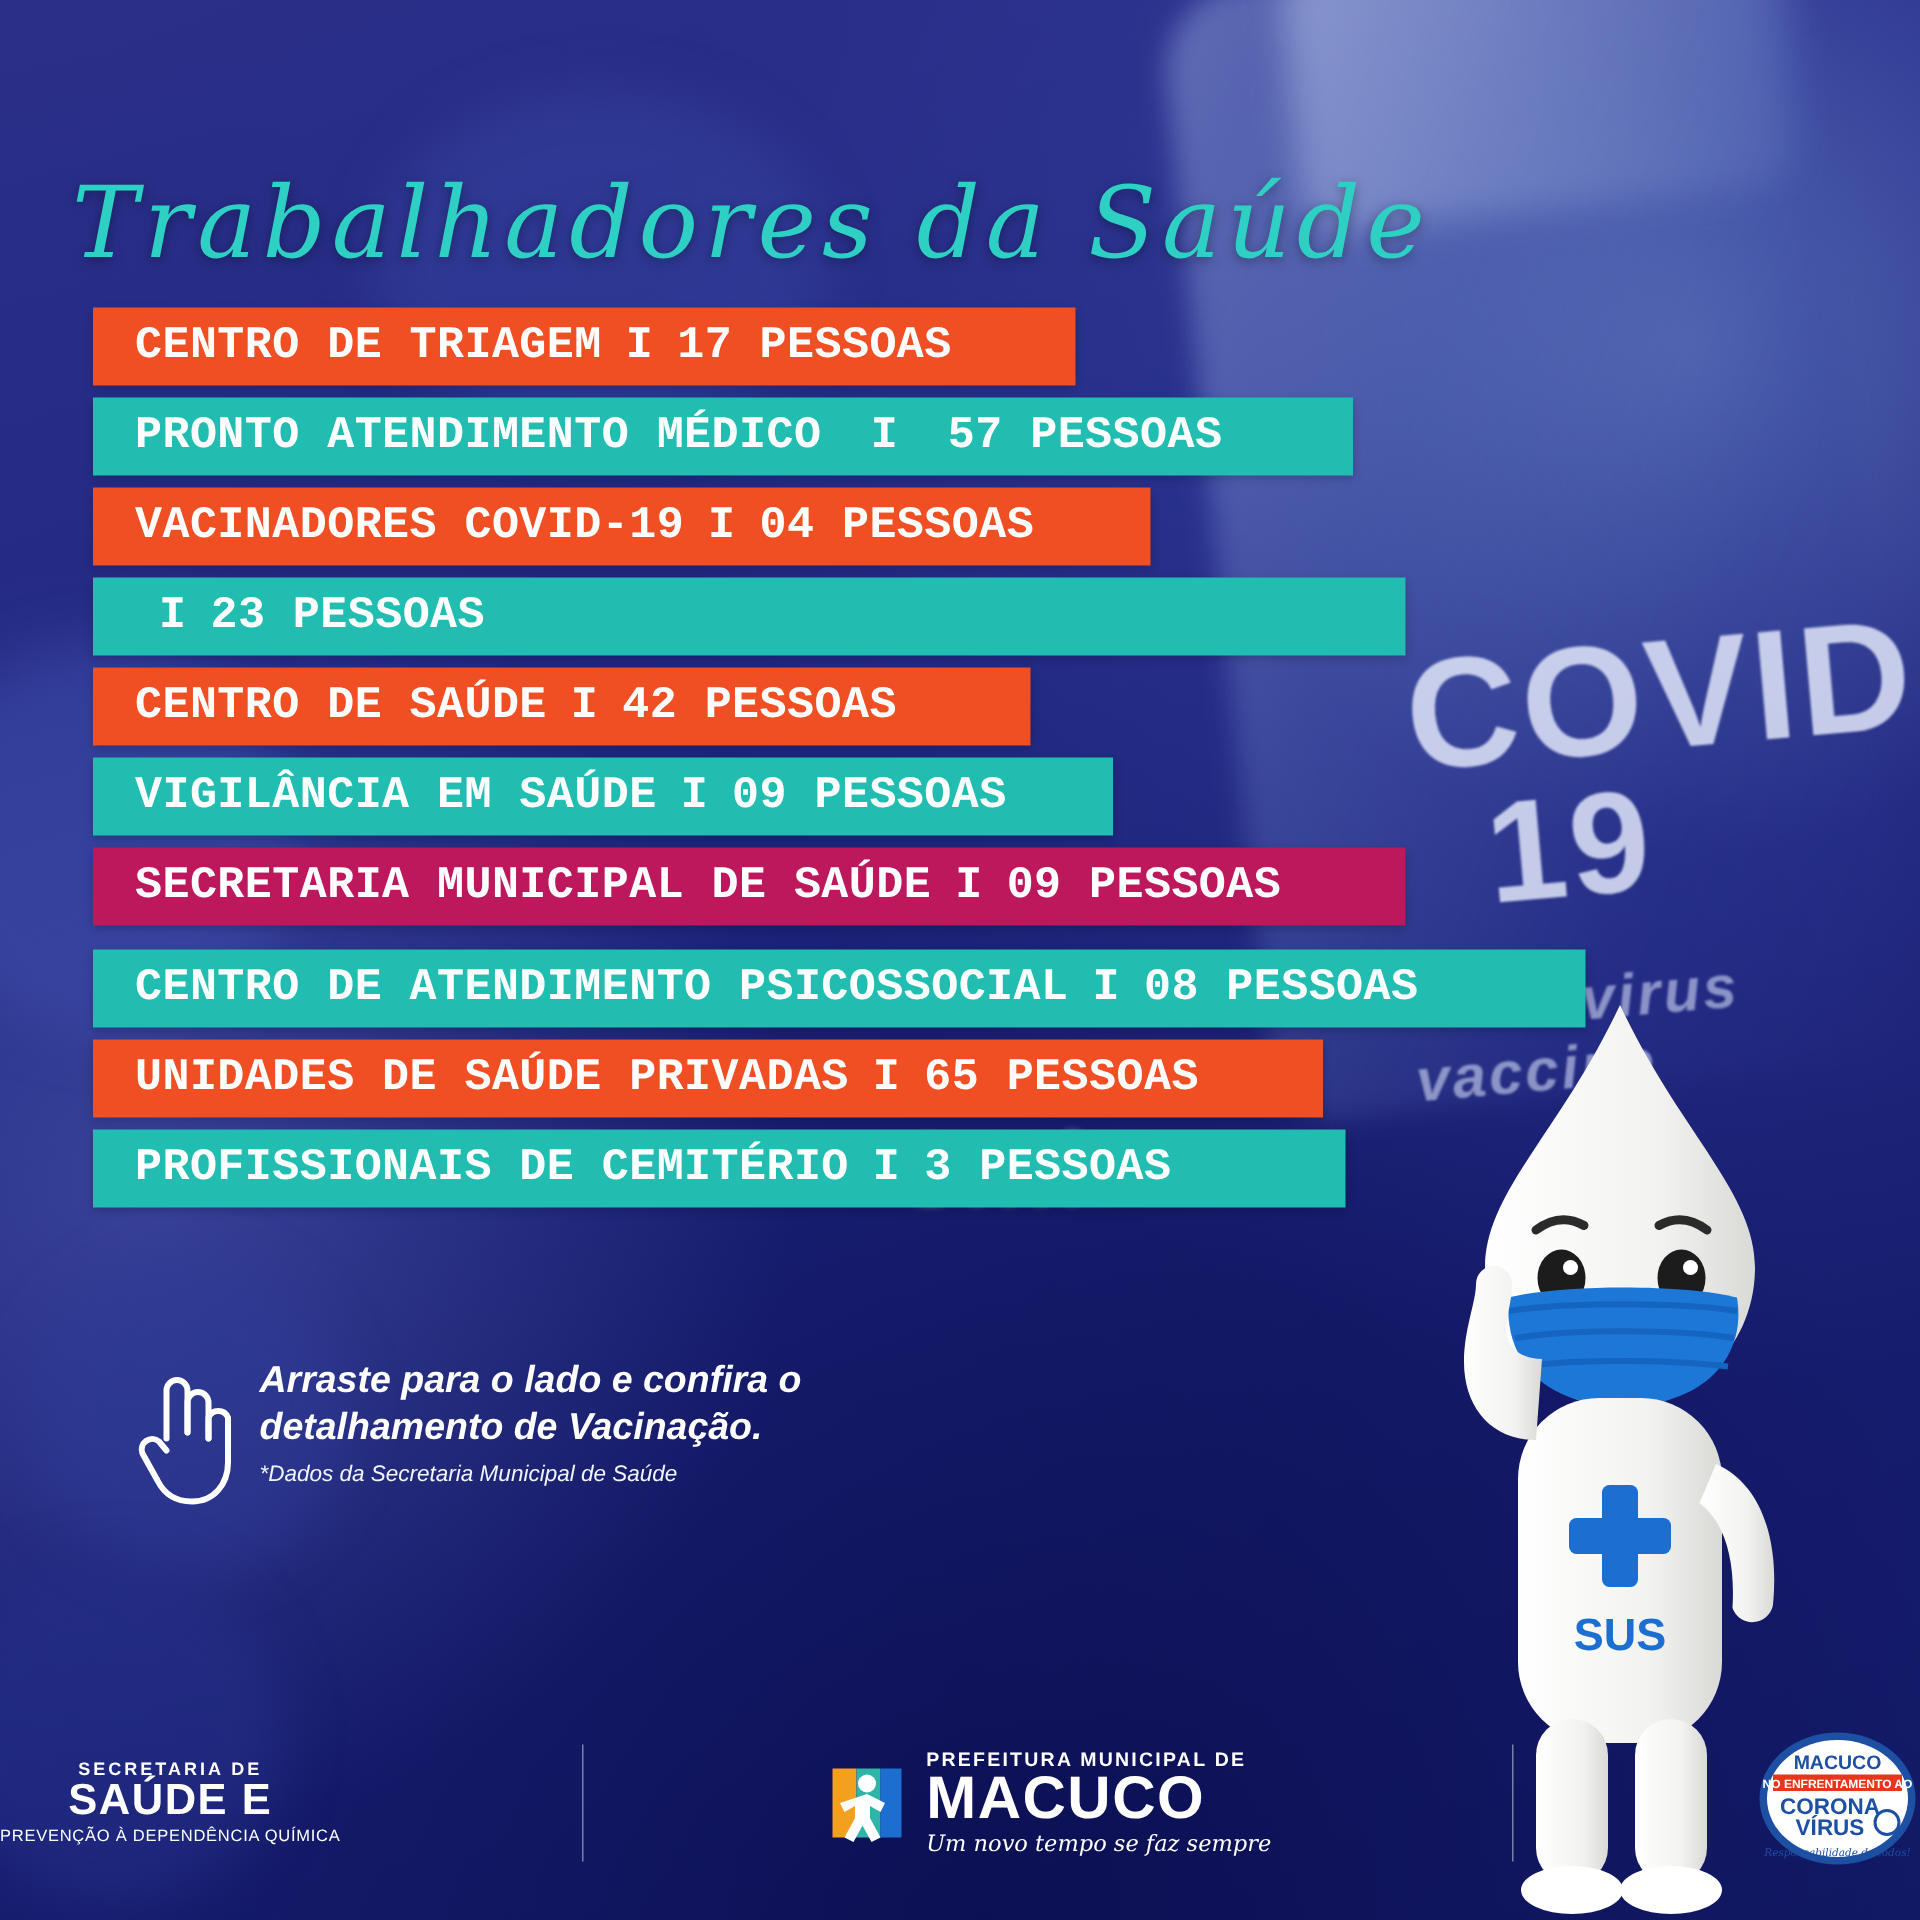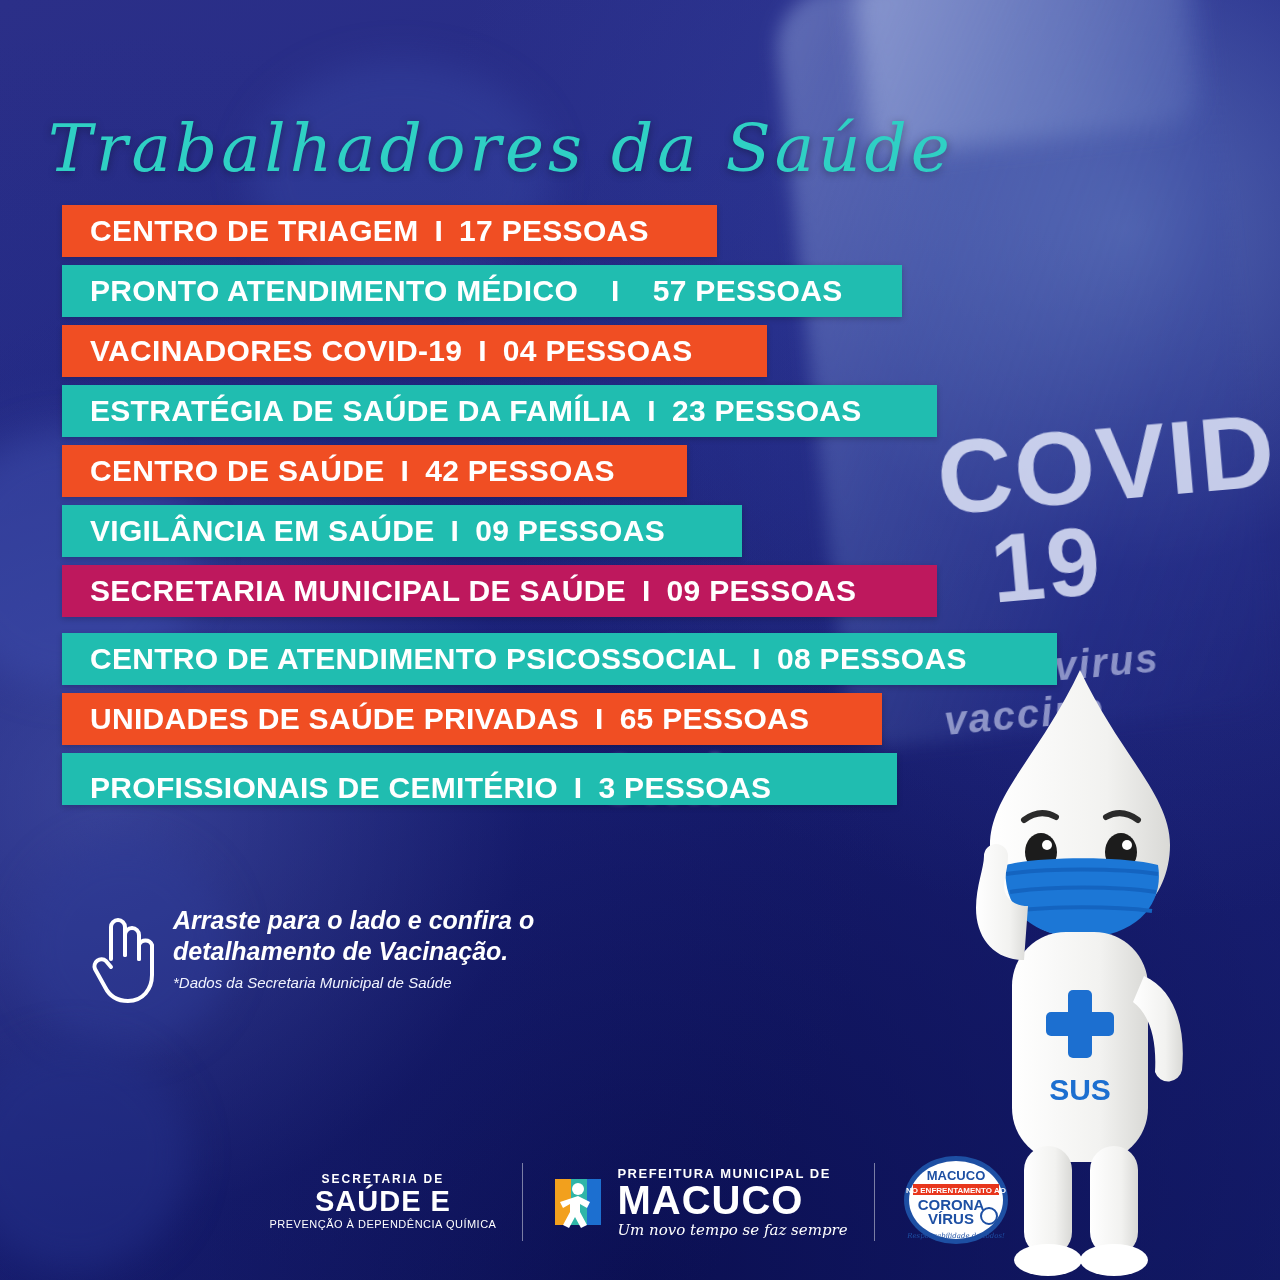--- a/index.html
+++ b/index.html
@@ -77,38 +77,39 @@
     height: 52px;
     display: flex; align-items: center;
     padding: 0 24px 0 28px;
     margin-bottom: 8px;
     color: #ffffff;
     font-weight: bold;
     font-size: 30px;
     letter-spacing: 0.3px;
     white-space: nowrap;
     box-shadow: 0 2px 6px rgba(0,0,0,0.2);
+    font-family: Liberation Mono, monospace;
   }
   .bar .sep { padding: 0 16px; font-weight: bold; }
   .bar .cnt { font-weight: bold; }
 
   
   #hint { position: absolute; left: 85px; top: 905px; display: flex; align-items: flex-start; }
   #hand-icon { width: 74px; height: 100px; margin-right: 14px; flex: none; }
   #hint-text { color: #fff; }
   #hint-line { font-size: 25px; font-weight: bold; font-style: italic; line-height: 1.22; }
   #hint-note { font-size: 15px; font-style: italic; margin-top: 8px; color: #f2f4ff; }
 
   
   #mascot { position: absolute; right: 40px; bottom: 0; width: 320px; height: 620px; }
 
   
   #footer {
     position: absolute; left: 0; right: 0; bottom: 28px;
-    display: flex; align-items: center; justify-content: center; gap: 26px;
+    display: flex; align-items: center; justify-content: space-between; gap: 26px;
     color: #fff;
   }
   .divider { width: 1px; height: 78px; background: rgba(255,255,255,0.45); }
   #logo-secretaria { text-align: center; line-height: 1.05; }
   #logo-secretaria .l1 { font-size: 12px; letter-spacing: 2px; font-weight: bold; }
   #logo-secretaria .l2 { font-size: 29px; letter-spacing: 1px; font-weight: bold; }
   #logo-secretaria .l3 { font-size: 11px; letter-spacing: 0.5px; margin-top: 3px; }
   #logo-prefeitura { display: flex; align-items: center; gap: 10px; }
   #pref-text .p1 { font-size: 13px; letter-spacing: 1.5px; font-weight: bold; }
   #pref-text .p2 { font-size: 40px; font-weight: bold; letter-spacing: 1px; line-height: 0.95; }
@@ -145,21 +146,20 @@
       <span>PRONTO ATENDIMENTO MÉDICO</span>
       <span class="sep">I</span>
       <span class="cnt">57 PESSOAS</span>
     </div>
     <div class="bar" style="background: rgb(240, 78, 35); width: 705px;">
       <span>VACINADORES COVID-19</span>
       <span class="sep">I</span>
       <span class="cnt">04 PESSOAS</span>
     </div>
     <div class="bar" style="background: rgb(32, 189, 176); width: 875px;">
-      <span>ESTRATÉGIA DE SAÚDE DA FAMÍLIA</span>
       <span class="sep">I</span>
       <span class="cnt">23 PESSOAS</span>
     </div>
     <div class="bar" style="background: rgb(240, 78, 35); width: 625px;">
       <span>CENTRO DE SAÚDE</span>
       <span class="sep">I</span>
       <span class="cnt">42 PESSOAS</span>
     </div>
     <div class="bar" style="background: rgb(32, 189, 176); width: 680px;">
       <span>VIGILÂNCIA EM SAÚDE</span>
@@ -174,21 +174,21 @@
     <div class="bar" style="background: rgb(32, 189, 176); width: 995px; margin-top: 16px;">
       <span>CENTRO DE ATENDIMENTO PSICOSSOCIAL</span>
       <span class="sep">I</span>
       <span class="cnt">08 PESSOAS</span>
     </div>
     <div class="bar" style="background: rgb(240, 78, 35); width: 820px;">
       <span>UNIDADES DE SAÚDE PRIVADAS</span>
       <span class="sep">I</span>
       <span class="cnt">65 PESSOAS</span>
     </div>
-    <div class="bar" style="background: rgb(32, 189, 176); width: 835px; align-items: flex-end;">
+    <div class="bar" style="background: rgb(32, 189, 176); width: 835px;">
       <span>PROFISSIONAIS DE CEMITÉRIO</span>
       <span class="sep">I</span>
       <span class="cnt">3 PESSOAS</span>
     </div>
   </div>
 
 <div id="hint">
   <svg id="hand-icon" viewBox="0 0 74 100">
     <g fill="none" stroke="#ffffff" stroke-width="4" stroke-linecap="round" stroke-linejoin="round">
       <path d="M26 54 V22 a7 7 0 0 1 14 0 V50"></path>

